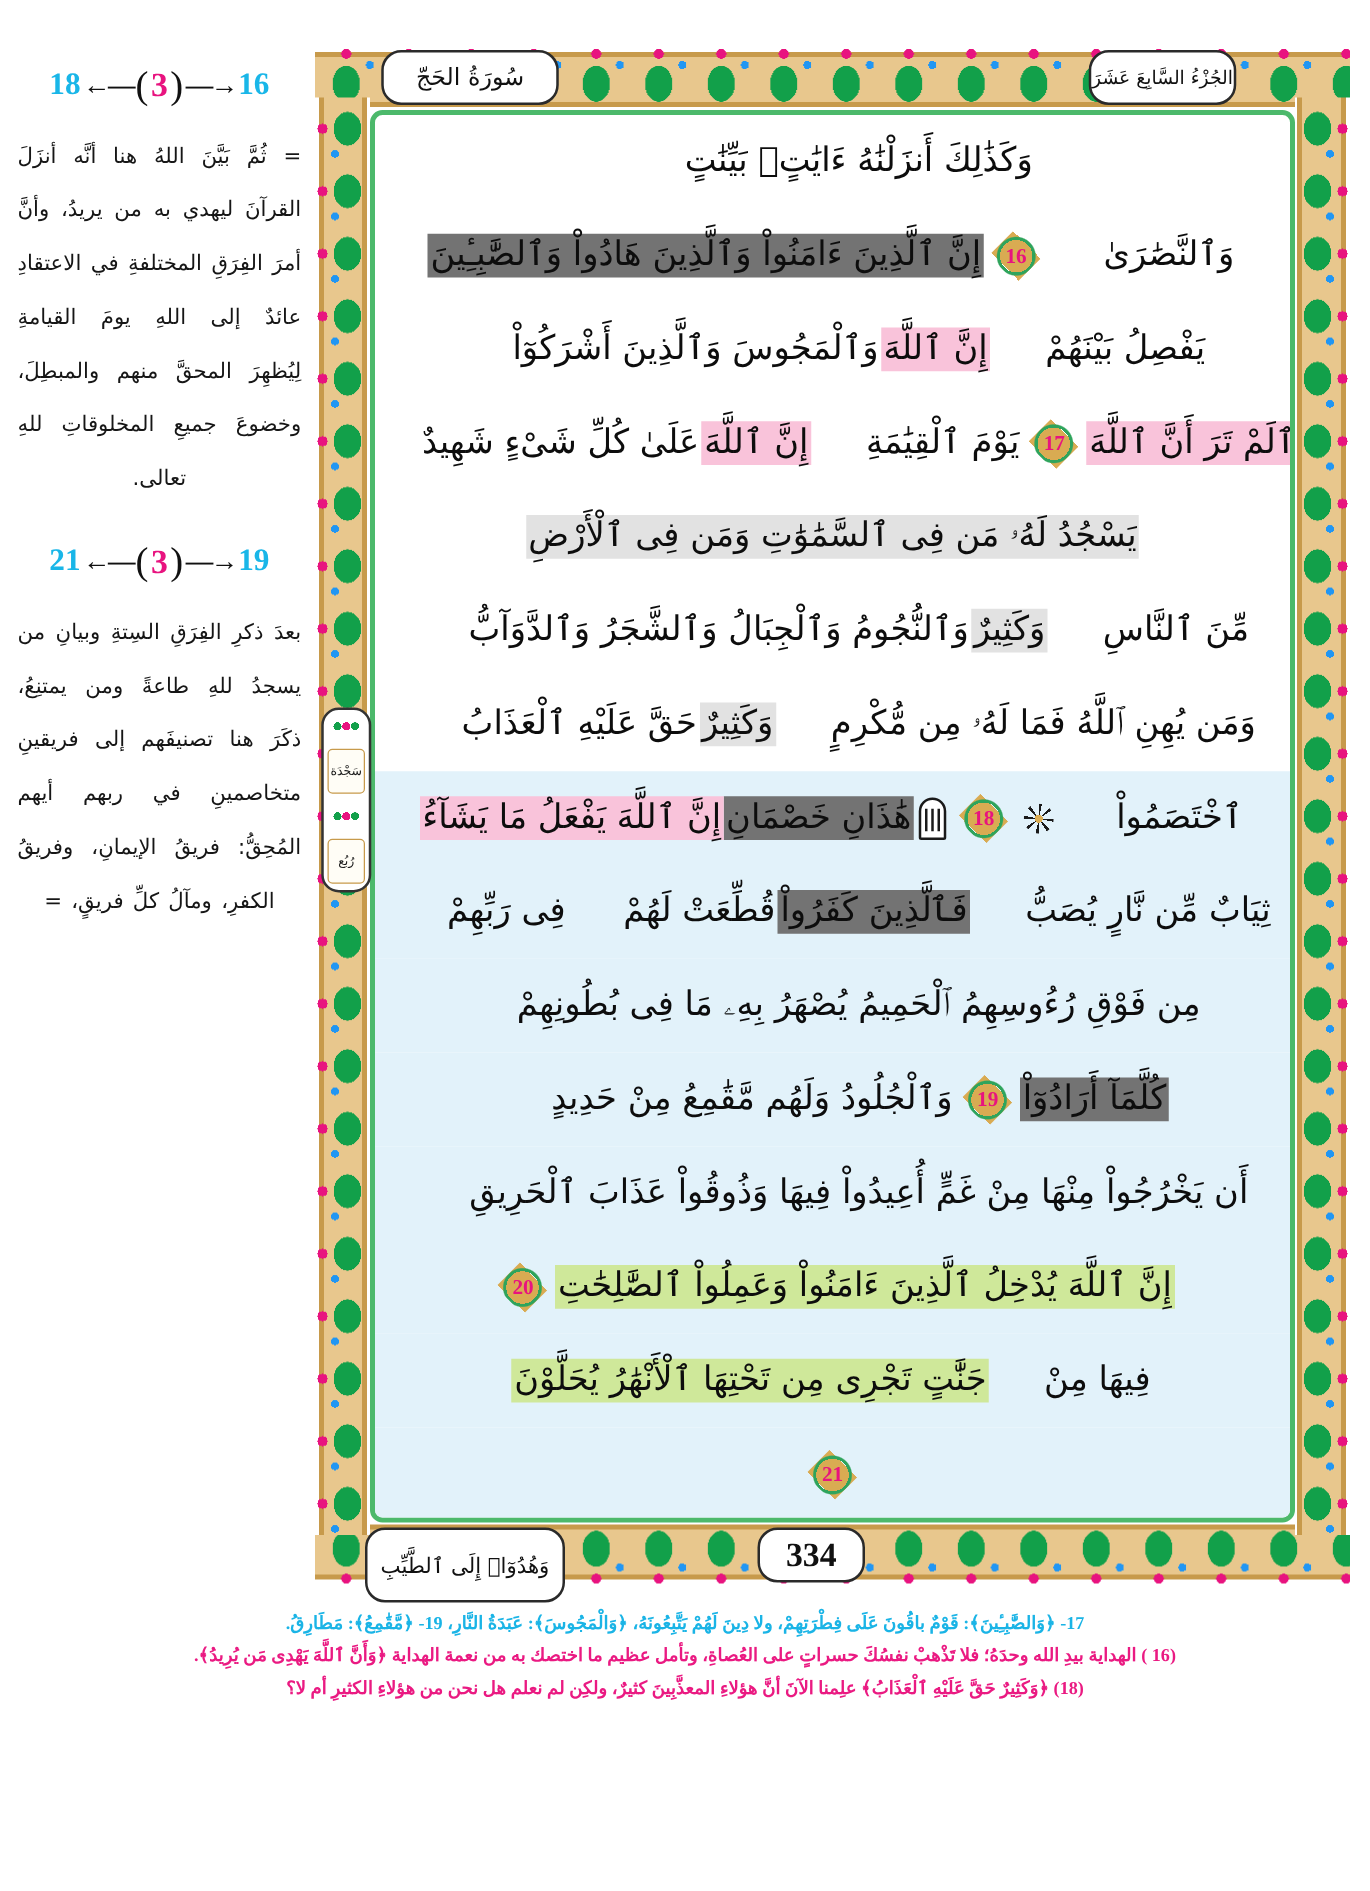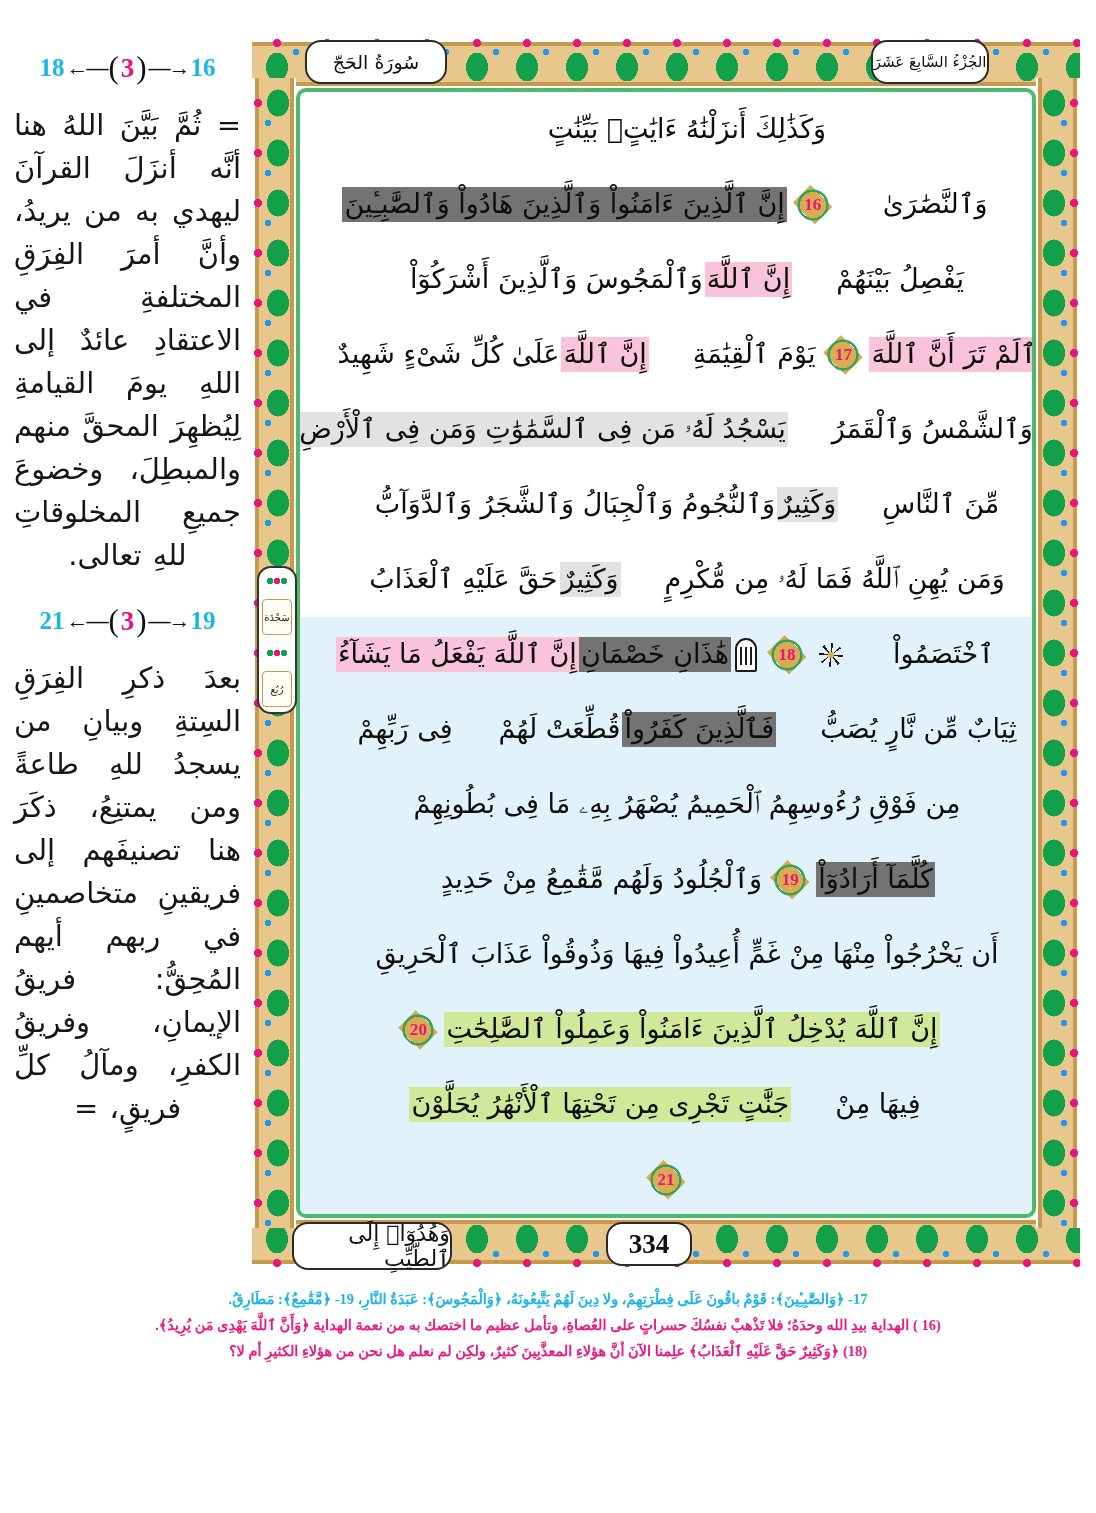--- a/index.html
+++ b/index.html
@@ -54,21 +54,21 @@
   }
   .nav-hizb {
     color: #e8137f;
     font-size: 27px;
     font-weight: bold;
   }
   .commentary {
     direction: rtl;
     text-align: justify;
     text-align-last: center;
-    font-size: 29px;
+    font-size: 17px;
     line-height: 43px;
     color: #161616;
     font-family: "DejaVu Sans", "Liberation Sans", sans-serif;
     word-spacing: 2px;
   }
   .commentary-2 { margin-top: 0; }
 
   
   #frame-outer {
     position: absolute;
@@ -153,22 +153,22 @@
   #page-cartouche {
     left: 606px; top: 1222px;
     width: 86px; height: 44px;
     font-size: 27px;
     font-family: "Liberation Serif", serif;
     font-weight: 600;
     direction: ltr;
   }
   #hudu-cartouche {
     left: 292px; top: 1222px;
-    width: 160px; height: 48px;
-    font-size: 22px;
+    width: 160px; height: 60px;
+    font-size: 17px;
   }
 
   
   #sajdah-marker {
     position: absolute;
     left: 257px; top: 566px;
     width: 40px; height: 148px;
     background: #ffffff;
     border: 2px solid #333;
     border-radius: 14px;
@@ -368,21 +368,20 @@
           <div class="qline">
             <span class="qtext hl-pink">ٱلَمْ تَرَ أَنَّ ٱللَّهَ</span>
             <span class="ayah-marker">
               <span class="ayah-num">17</span>
             </span>
             <span class="qtext hl-none">يَوْمَ ٱلْقِيَٰمَةِ</span>
             <span class="qtext hl-pink">إِنَّ ٱللَّهَ</span>
             <span class="qtext hl-none">عَلَىٰ كُلِّ شَىْءٍ شَهِيدٌ</span>
           </div>
           <div class="qline">
-            <span class="qtext hl-none">وَٱلشَّمْسُ وَٱلْقَمَرُ</span>
             <span class="qtext hl-gray">يَسْجُدُ لَهُۥ مَن فِى ٱلسَّمَٰوَٰتِ وَمَن فِى ٱلْأَرْضِ</span>
           </div>
           <div class="qline">
             <span class="qtext hl-none">مِّنَ ٱلنَّاسِ</span>
             <span class="qtext hl-gray">وَكَثِيرٌ</span>
             <span class="qtext hl-none">وَٱلنُّجُومُ وَٱلْجِبَالُ وَٱلشَّجَرُ وَٱلدَّوَآبُّ</span>
           </div>
           <div class="qline">
             <span class="qtext hl-none">وَمَن يُهِنِ ٱللَّهُ فَمَا لَهُۥ مِن مُّكْرِمٍ</span>
             <span class="qtext hl-gray">وَكَثِيرٌ</span>

